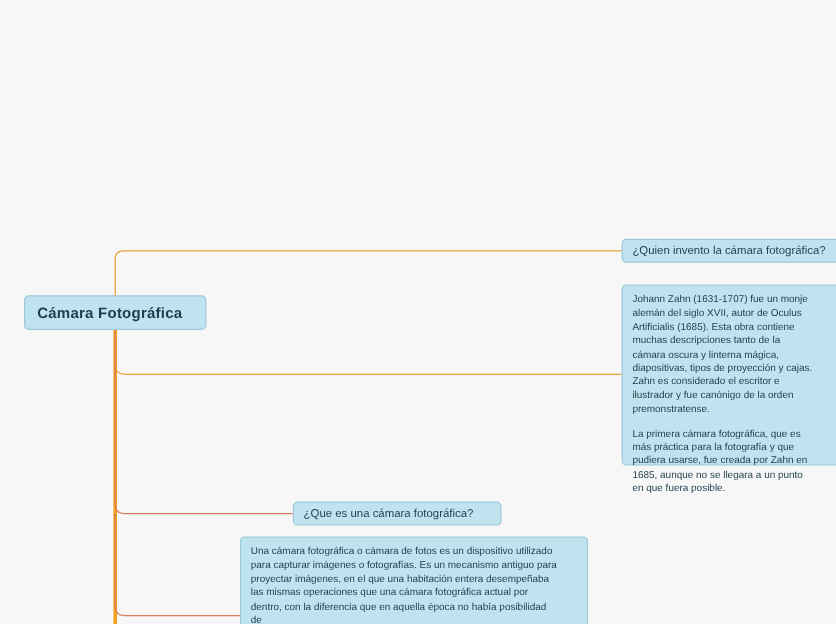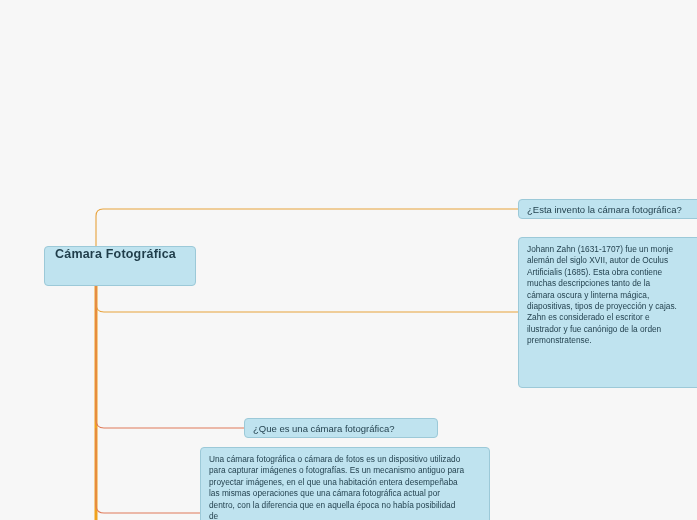--- a/index.html
+++ b/index.html
@@ -34,45 +34,44 @@
     box-sizing: border-box;
     background: #bfe3ef;
     border: 1px solid #9cc9d8;
     border-radius: 4px;
     color: #1f3d4a;
   }
   .root-node {
     left: 20px;
     top: 246px;
     width: 152px;
-    height: 40px;
+    height: 29px;
     display: flex;
-    align-items: flex-start;
+    align-items: center;
     padding-left: 10px;
     font-size: 12.5px;
     font-weight: bold;
     letter-spacing: 0.2px;
-    margin-left: 24px;
   }
   .branch-label {
     font-size: 9.5px;
     display: flex;
     align-items: center;
     padding: 0 8px;
     height: 20px;
   }
   .branch-1-label {
     left: 518px;
     top: 199px;
     width: 186px;
   }
   .branch-2-label {
     left: 244px;
     top: 418px;
-    width: 194px;
+    width: 174px;
   }
   .content-box {
     font-size: 8.3px;
     line-height: 11.4px;
     padding: 6px 8px 6px 8px;
   }
   .content-1 {
     left: 518px;
     top: 237px;
     width: 186px;
@@ -107,25 +106,26 @@
     <path d="M 96 261 L 96 420 Q 96 428 104 428 L 244 428" stroke="#e07b5a" stroke-width="1.1" fill="none"></path>
 
     <path d="M 96 428 L 96 505 Q 96 513 104 513 L 200 513" stroke="#e07b5a" stroke-width="1.1" fill="none"></path>
   </svg>
 
   <div class="node root-node">
     <span>Cámara Fotográfica</span>
   </div>
 
   <div class="node branch-label branch-1-label">
-    <span>¿Esta invento la cámara fotográfica?</span>
+    <span>¿Quien invento la cámara fotográfica?</span>
   </div>
 
   <div class="node content-box content-1">
     <p>Johann Zahn (1631-1707) fue un monje alemán del siglo XVII, autor de Oculus Artificialis (1685). Esta obra contiene muchas descripciones tanto de la cámara oscura y linterna mágica, diapositivas, tipos de proyección y cajas. Zahn es considerado el escritor e ilustrador y fue canónigo de la orden premonstratense.</p>
+    <p>La primera cámara fotográfica, que es más práctica para la fotografía y que pudiera usarse, fue creada por Zahn en 1685, aunque no se llegara a un punto en que fuera posible.</p>
   </div>
 
   <div class="node branch-label branch-2-label">
     <span>¿Que es una cámara fotográfica?</span>
   </div>
 
   <div class="node content-box content-2">
     <p>Una cámara fotográfica o cámara de fotos es un dispositivo utilizado para capturar imágenes o fotografías. Es un mecanismo antiguo para proyectar imágenes, en el que una habitación entera desempeñaba las mismas operaciones que una cámara fotográfica actual por dentro, con la diferencia que en aquella época no había posibilidad de</p>
   </div>
 

